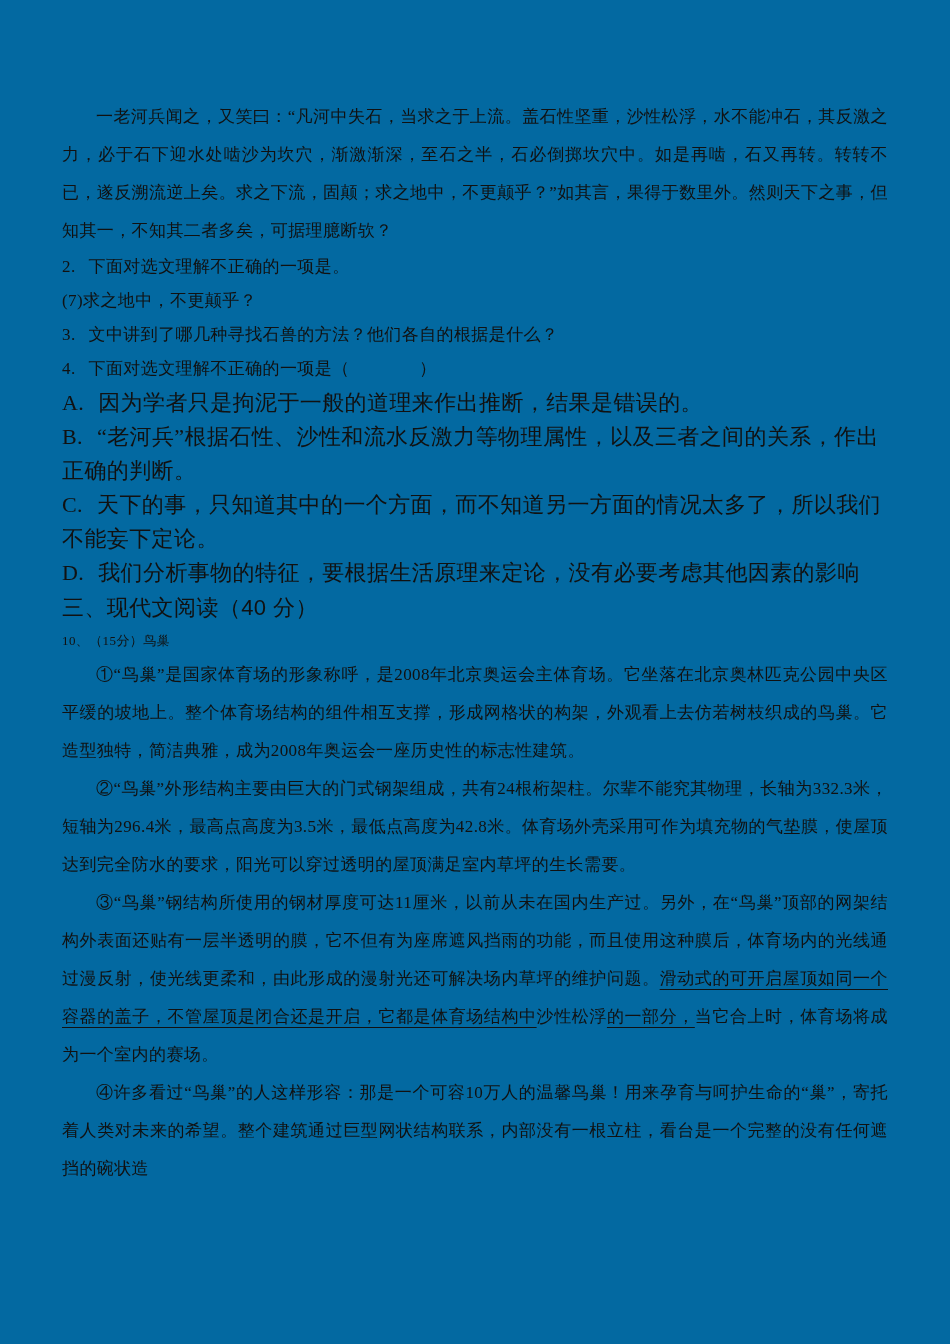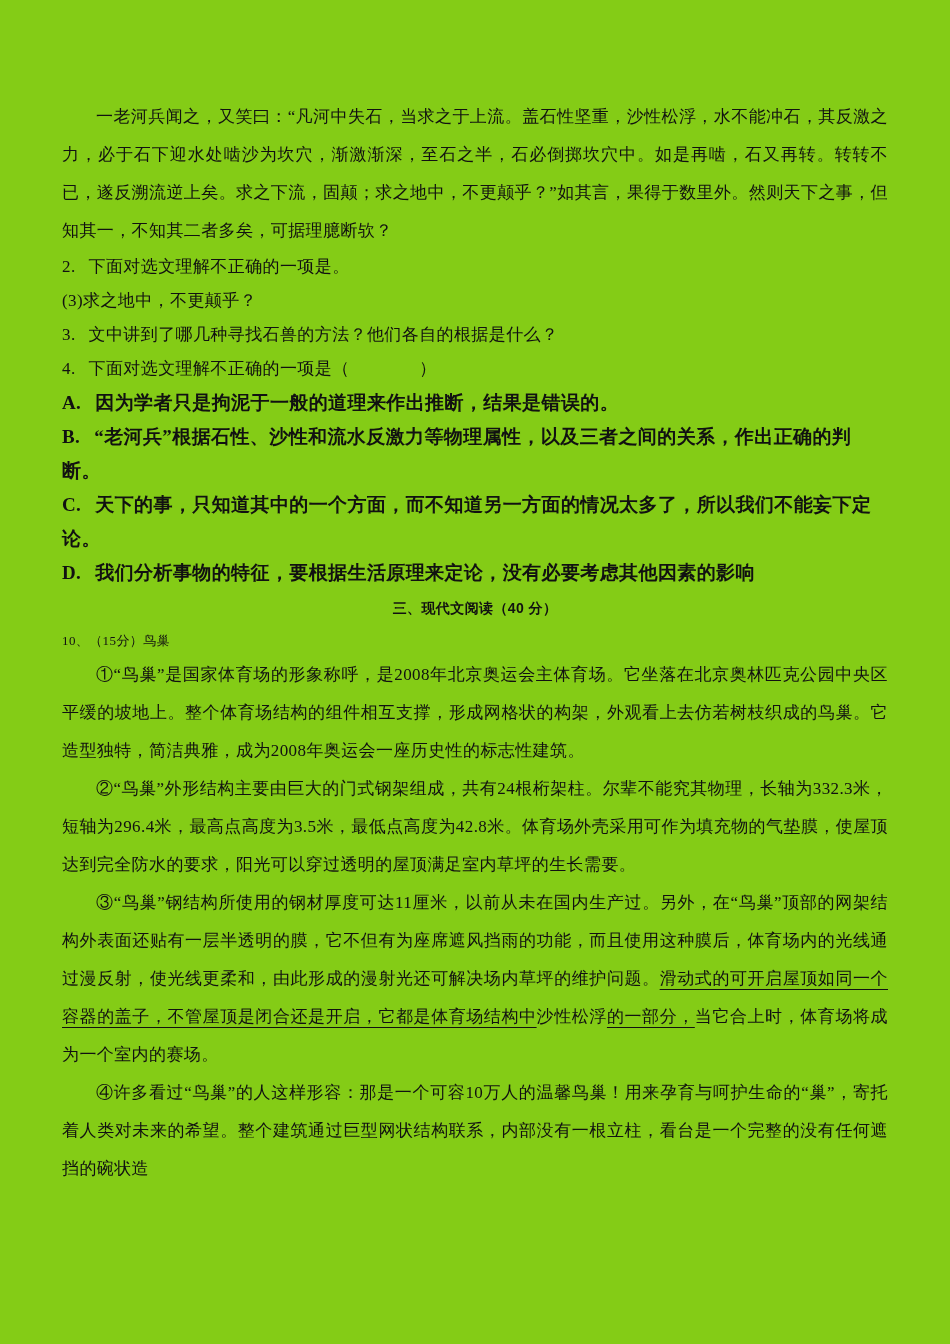--- a/index.html
+++ b/index.html
@@ -12,57 +12,55 @@
     height: 1344px;
     overflow: hidden;
     color: #111111;
     font-family: "Liberation Serif", "DejaVu Serif", serif;
   }
   .page {
     box-sizing: border-box;
     width: 950px;
     height: 1344px;
     padding: 98px 62px 0 62px;
-    background: #84cc16;
+    background: #0369a1;
   }
   .prose {
     margin: 0;
     font-size: 17px;
     line-height: 38px;
     letter-spacing: 0.4px;
     text-align: justify;
     text-indent: 2em;
   }
   .qline {
     font-size: 17px;
     line-height: 34px;
     letter-spacing: 0.4px;
     white-space: normal;
   }
   .qnum {
     display: inline-block;
     margin-right: 13px;
   }
   .optline {
-    font-size: 19px;
+    font-size: 22px;
     line-height: 34px;
     letter-spacing: 0.4px;
-    font-weight: bold;
   }
   .optlabel {
     display: inline-block;
     margin-right: 14px;
   }
   .section-header {
     font-family: "Liberation Sans", "DejaVu Sans", sans-serif;
-    font-weight: bold;
-    font-size: 14px;
+    font-weight: normal;
+    font-size: 22px;
     line-height: 36px;
     letter-spacing: 0.4px;
-    text-align: center;
   }
   .q10-header {
     font-size: 13px;
     line-height: 30px;
     letter-spacing: 0.4px;
   }
   .u {
     text-decoration: underline;
     text-underline-offset: 5px;
     text-decoration-thickness: 1px;
@@ -71,21 +69,21 @@
 </head>
 <body>
 
 <div class="page">
 
   <p class="prose">一老河兵闻之，又笑曰：“凡河中失石，当求之于上流。盖石性坚重，沙性松浮，水不能冲石，其反激之力，必于石下迎水处啮沙为坎穴，渐激渐深，至石之半，石必倒掷坎穴中。如是再啮，石又再转。转转不已，遂反溯流逆上矣。求之下流，固颠；求之地中，不更颠乎？”如其言，果得于数里外。然则天下之事，但知其一，不知其二者多矣，可据理臆断欤？</p>
 
 
   <div>
     <div class="qline"><span class="qnum">2.</span><span>下面对选文理解不正确的一项是。</span></div>
-    <div class="qline">(3)求之地中，不更颠乎？</div>
+    <div class="qline">(7)求之地中，不更颠乎？</div>
   </div>
 
   <div class="qline"><span class="qnum">3.</span><span>文中讲到了哪几种寻找石兽的方法？他们各自的根据是什么？</span></div>
 
   <div class="qline"><span class="qnum">4.</span><span>下面对选文理解不正确的一项是（　　　　）</span></div>
 
   <div>
     <div class="optline"><span class="optlabel">A.</span><span>因为学者只是拘泥于一般的道理来作出推断，结果是错误的。</span></div>
     <div class="optline"><span class="optlabel">B.</span><span>“老河兵”根据石性、沙性和流水反激力等物理属性，以及三者之间的关系，作出正确的判断。</span></div>
     <div class="optline"><span class="optlabel">C.</span><span>天下的事，只知道其中的一个方面，而不知道另一方面的情况太多了，所以我们不能妄下定论。</span></div>

